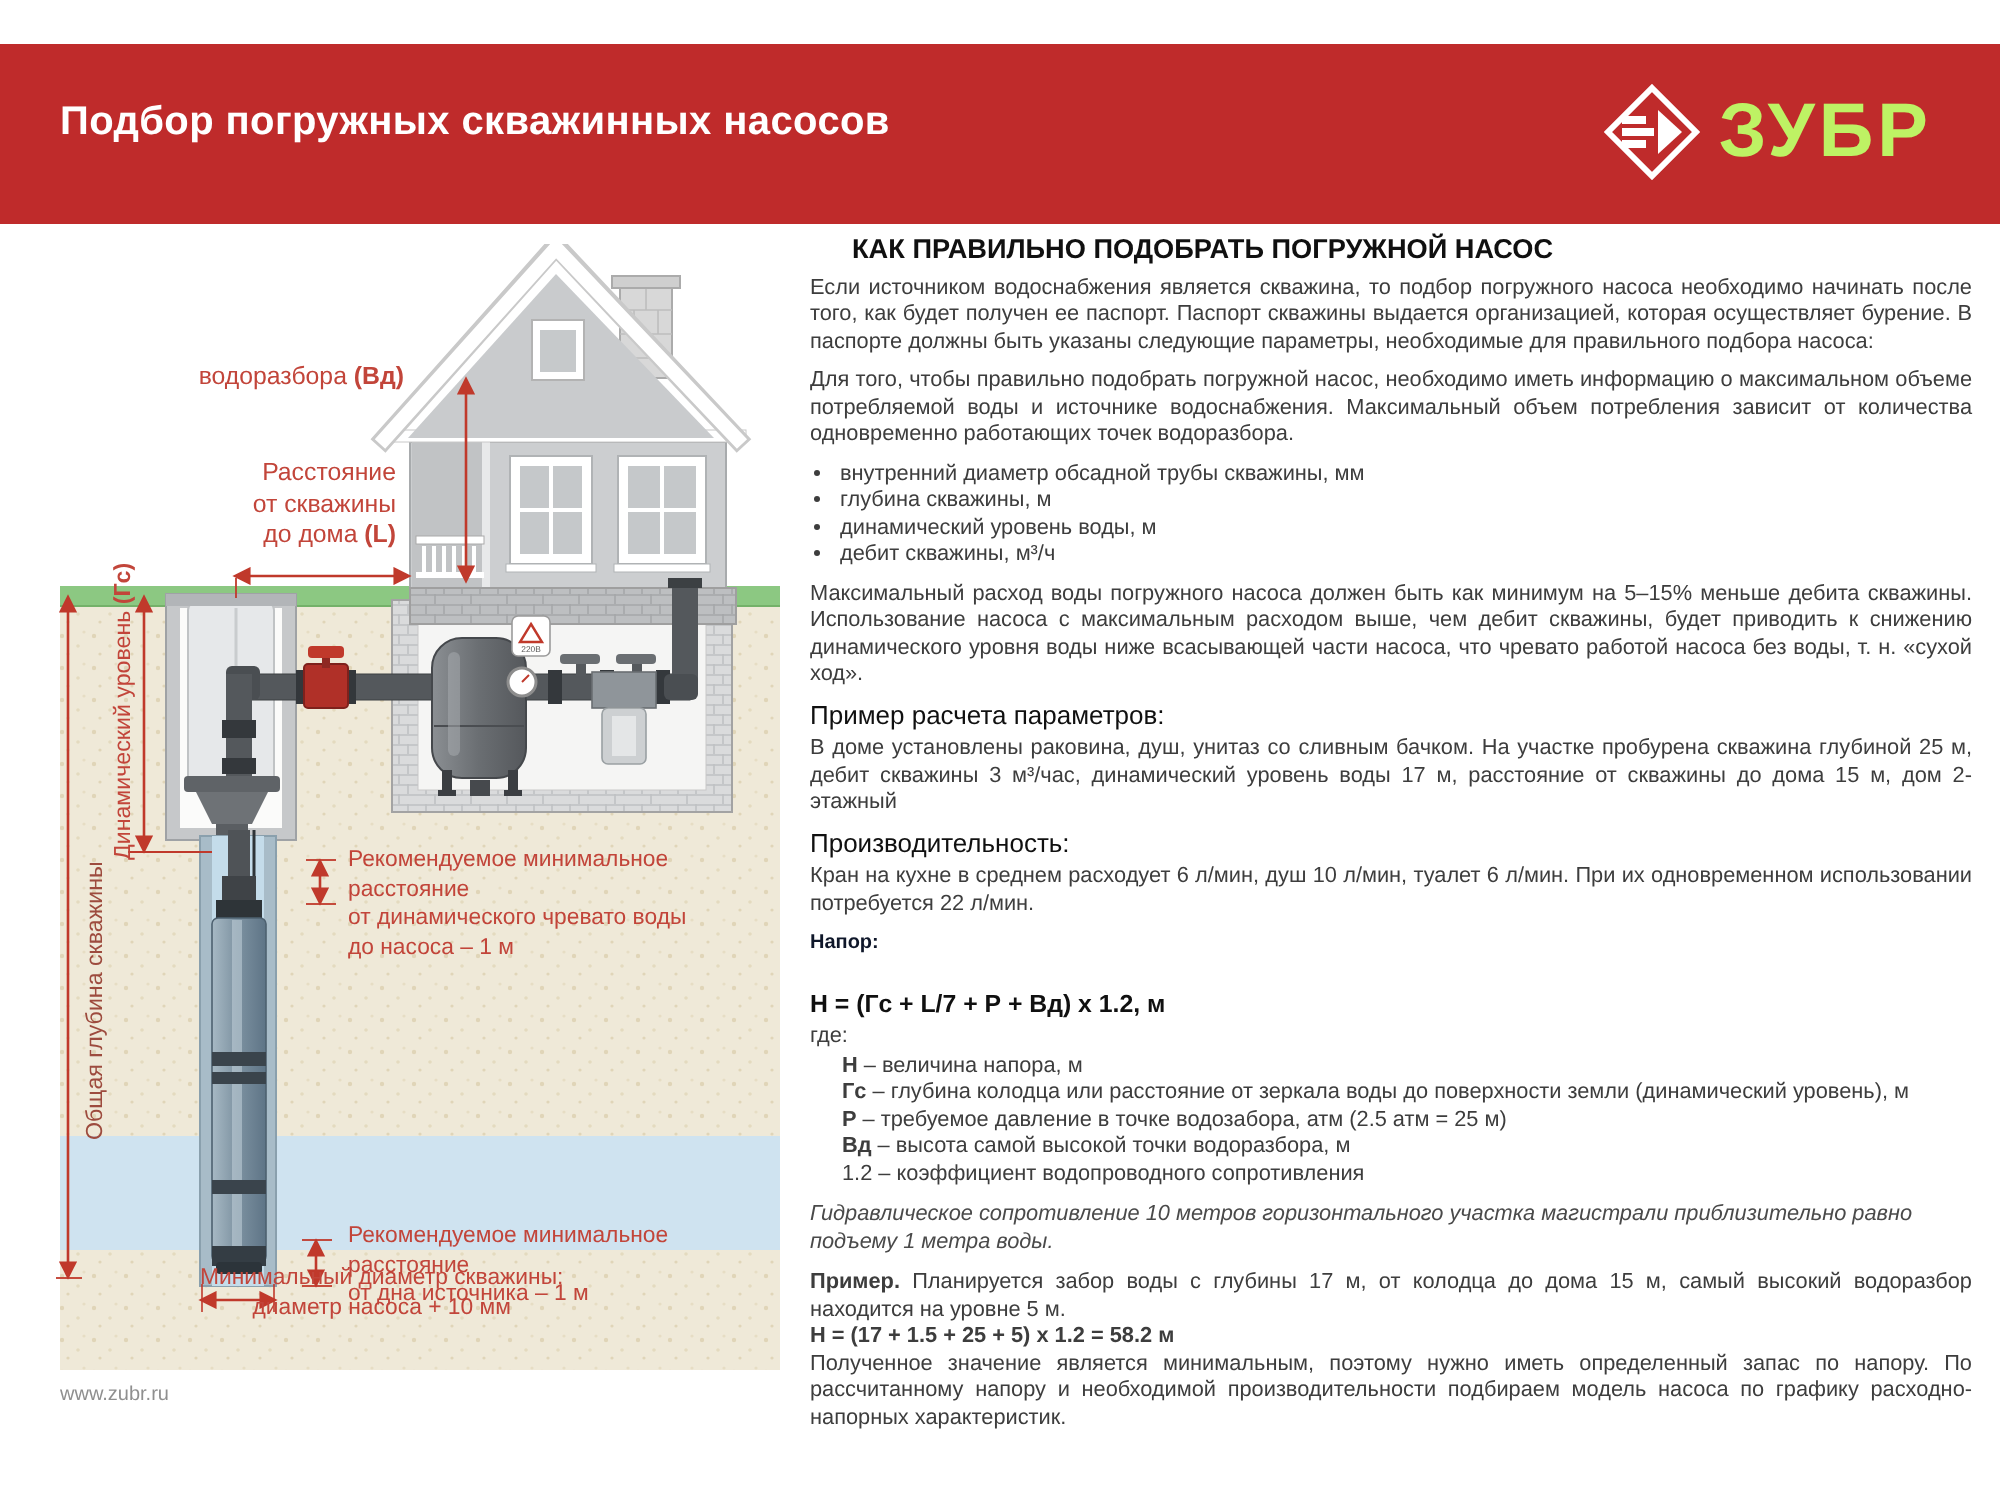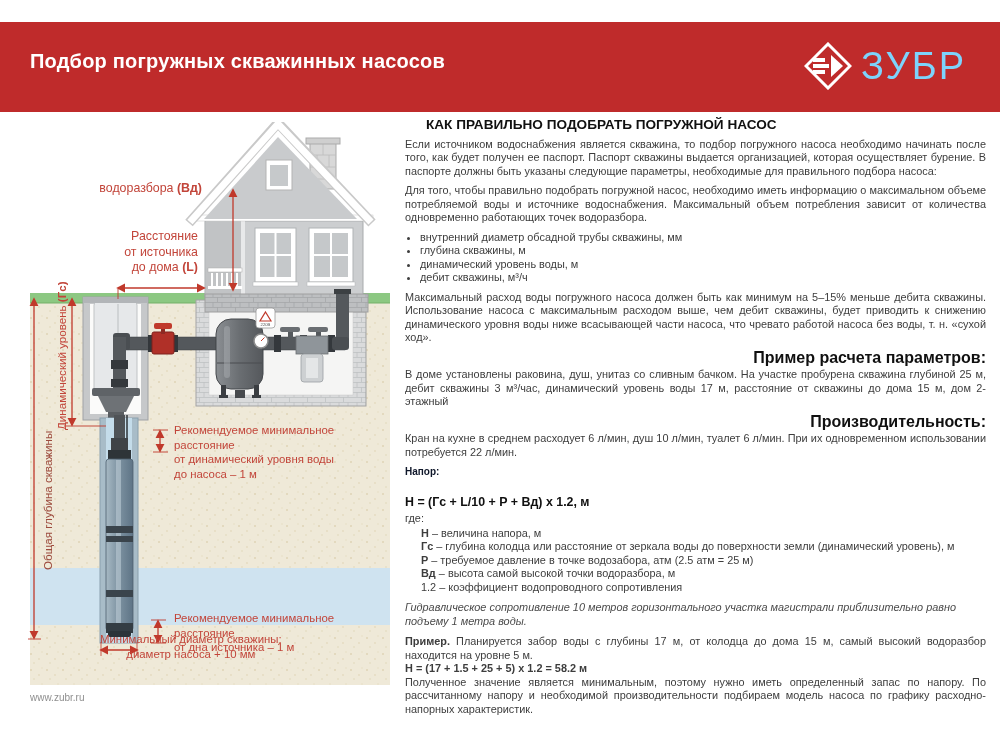--- a/index.html
+++ b/index.html
@@ -3,41 +3,41 @@
 <meta charset="utf-8">
 <style>
   html,body{margin:0;padding:0;background:#fff;width:1000px;height:750px;overflow:hidden;
     font-family:"Liberation Sans","DejaVu Sans",sans-serif;}
   .page{position:relative;width:1000px;height:750px;background:#fff;}
 
   
   .header{position:absolute;left:0;top:22px;width:1000px;height:90px;background:#bf2b2b;}
   .header .title{position:absolute;left:30px;top:28px;color:#fff;font-size:20px;font-weight:bold;letter-spacing:.2px;}
   .logo{position:absolute;right:34px;top:20px;display:flex;align-items:center;gap:9px;}
-  .logo-text{color:#7dd3fc;font-size:38px;font-weight:normal;letter-spacing:2px;line-height:48px;}
+  .logo-text{color:#bef264;font-size:38px;font-weight:bold;letter-spacing:2px;line-height:48px;}
 
   
   .diagram{position:absolute;left:28px;top:122px;width:365px;height:570px;}
   .diagram svg{position:absolute;left:0;top:0;}
   .lbl{position:absolute;color:#c2453a;font-size:12.4px;line-height:15.5px;}
   .lbl .b{font-weight:bold;}
   .lbl.small{font-size:11.4px;line-height:14.6px;}
   .vrt{writing-mode:vertical-rl;transform:rotate(180deg);white-space:nowrap;}
   .lbl-vd{left:14px;top:43px;width:160px;text-align:right;}
   .lbl-l{left:58px;top:107px;width:112px;text-align:right;}
   .lbl-gs{left:26px;top:156px;height:152px;font-size:11.6px;}
   .lbl-depth{left:12px;top:303px;height:145px;color:#9d4b3e;font-size:11.6px;}
   .lbl-pumpgap{left:146px;top:301px;}
   .lbl-botgap{left:146px;top:489px;}
   .lbl-diam{left:72px;top:510px;text-align:center;}
 
   
   .col{position:absolute;left:405px;top:118px;width:581px;font-size:10.9px;line-height:13.5px;color:#3d3d3d;}
   .col .h1{font-weight:bold;font-size:13.6px;color:#101010;margin:0 0 6px;padding-left:21px;}
-  .col .h2{font-weight:bold;font-size:16px;color:#101010;margin:3px 0 4px;text-align:right;}
+  .col .h2{font-weight:normal;font-size:13px;color:#101010;margin:3px 0 4px;}
   .col .h3{font-weight:bold;font-size:10px;color:#0f172a;margin:5px 0 17px;}
   .col .p{margin:0 0 6px;text-align:justify;}
   .col .p.tight{margin:0 0 1px;}
   .col .formula{font-weight:bold;font-size:12.4px;color:#101010;margin:0 0 3px;}
   .col .def{margin:0;padding-left:16px;}
   .col .note{font-style:italic;margin:7px 0;color:#4a4a4a;}
   .col .b{font-weight:bold;}
   .bullets{margin:0 0 6px;padding-left:15px;list-style:disc;}
   .bullets li{margin:0;}
 
@@ -253,30 +253,30 @@
         <line x1="109" y1="520" x2="109" y2="534" stroke-width="0.8"></line>
       </g>
     </svg>
 
     <div class="lbl lbl-vd">
       <br>
       <span>водоразбора </span><span class="b">(Вд)</span>
     </div>
     <div class="lbl lbl-l">
       <span>Расстояние</span><br>
-      <span>от источника</span><br>
+      <span>от скважины</span><br>
       <span>до дома </span><span class="b">(L)</span>
     </div>
     <div class="lbl vrt lbl-gs">
       <span>Динамический уровень </span><span class="b">(Гс)</span>
     </div>
     <div class="lbl vrt lbl-depth">Общая глубина скважины</div>
     <div class="lbl small lbl-pumpgap">
       <span>Рекомендуемое минимальное расстояние</span><br>
-      <span>от динамический уровня воды</span><br>
+      <span>от динамического чревато воды</span><br>
       <span>до насоса – 1 м</span>
     </div>
     <div class="lbl small lbl-botgap">
       <span>Рекомендуемое минимальное расстояние</span><br>
       <span>от дна источника – 1 м</span>
     </div>
     <div class="lbl small lbl-diam">
       <span>Минимальный диаметр скважины:</span><br>
       <span>диаметр насоса + 10 мм</span>
     </div>
@@ -291,21 +291,21 @@
         <li>глубина скважины, м</li>
         <li>динамический уровень воды, м</li>
         <li>дебит скважины, м³/ч</li>
       </ul>
       <div class="p"><span>Максимальный расход воды погружного насоса должен быть как минимум на 5–15% меньше дебита скважины. Использование насоса с максимальным расходом выше, чем дебит скважины, будет приводить к снижению динамического уровня воды ниже всасывающей части насоса, что чревато работой насоса без воды, т. н. «сухой ход».</span></div>
       <div class="h2"><span>Пример расчета параметров:</span></div>
       <div class="p"><span>В доме установлены раковина, душ, унитаз со сливным бачком. На участке пробурена скважина глубиной 25 м, дебит скважины 3 м³/час, динамический уровень воды 17 м, расстояние от скважины до дома 15 м, дом 2-этажный</span></div>
       <div class="h2"><span>Производительность:</span></div>
       <div class="p"><span>Кран на кухне в среднем расходует 6 л/мин, душ 10 л/мин, туалет 6 л/мин. При их одновременном использовании потребуется 22 л/мин.</span></div>
       <div class="h3"><span>Напор:</span></div>
-      <div class="formula"><span>Н = (Гс + L/10 + Р + Вд) х 1.2, м</span></div>
+      <div class="formula"><span>Н = (Гс + L/7 + Р + Вд) х 1.2, м</span></div>
       <div class="p tight"><span>где:</span></div>
       <div class="def"><span class="b">Н</span><span> – величина напора, м</span></div>
       <div class="def"><span class="b">Гс</span><span> – глубина колодца или расстояние от зеркала воды до поверхности земли (динамический уровень), м</span></div>
       <div class="def"><span class="b">Р</span><span> – требуемое давление в точке водозабора, атм (2.5 атм = 25 м)</span></div>
       <div class="def"><span class="b">Вд</span><span> – высота самой высокой точки водоразбора, м</span></div>
       <div class="def"><span>1.2 – коэффициент водопроводного сопротивления</span></div>
       <div class="note"><span>Гидравлическое сопротивление 10 метров горизонтального участка магистрали приблизительно равно подъему 1 метра воды.</span></div>
       <div class="p"><span class="b">Пример.</span><span> Планируется забор воды с глубины 17 м, от колодца до дома 15 м, самый высокий водоразбор находится на уровне 5 м.</span><br><span class="b">Н = (17 + 1.5 + 25 + 5) х 1.2 = 58.2 м</span><br><span>Полученное значение является минимальным, поэтому нужно иметь определенный запас по напору. По рассчитанному напору и необходимой производительности подбираем модель насоса по графику расходно-напорных характеристик.</span></div>
     </div>
 

